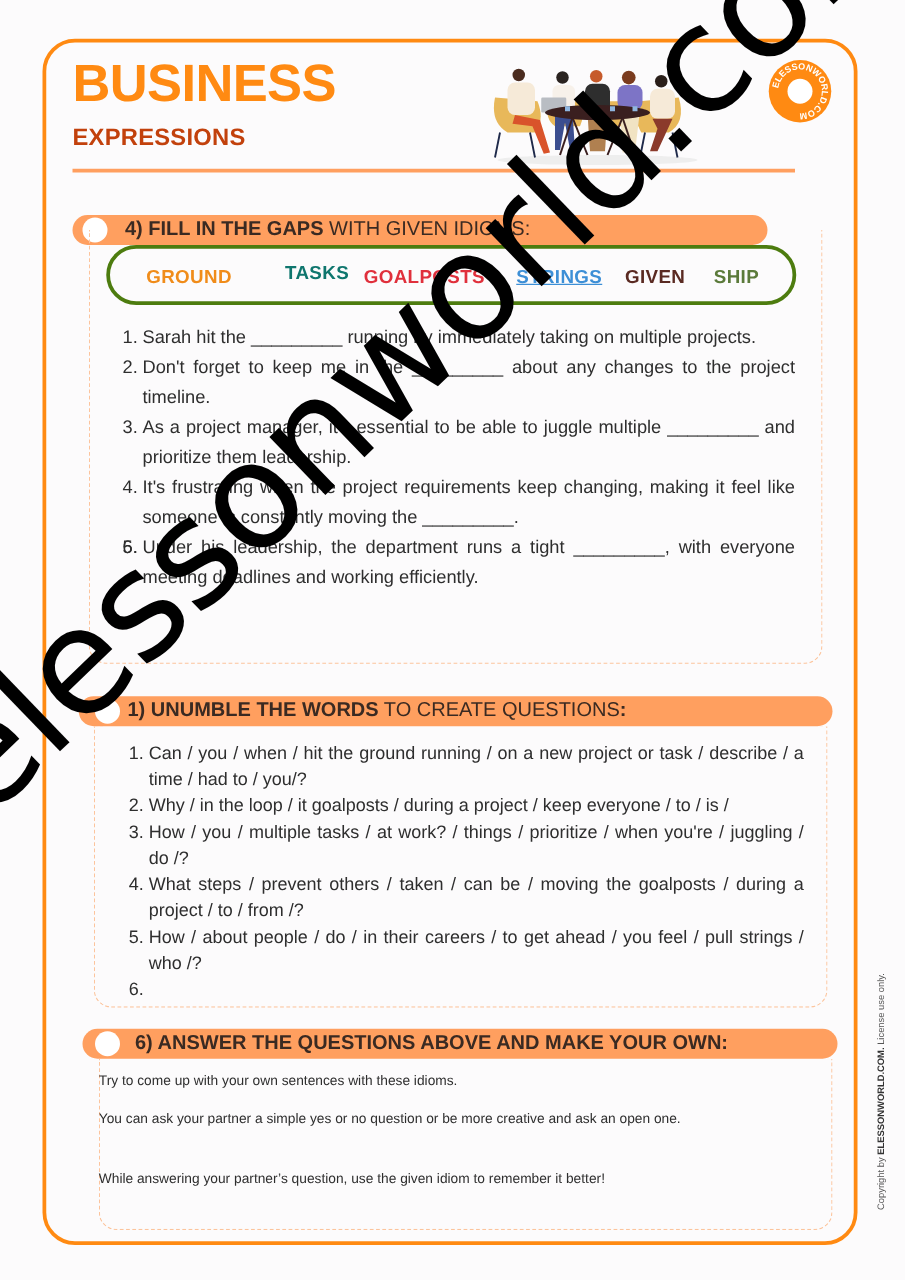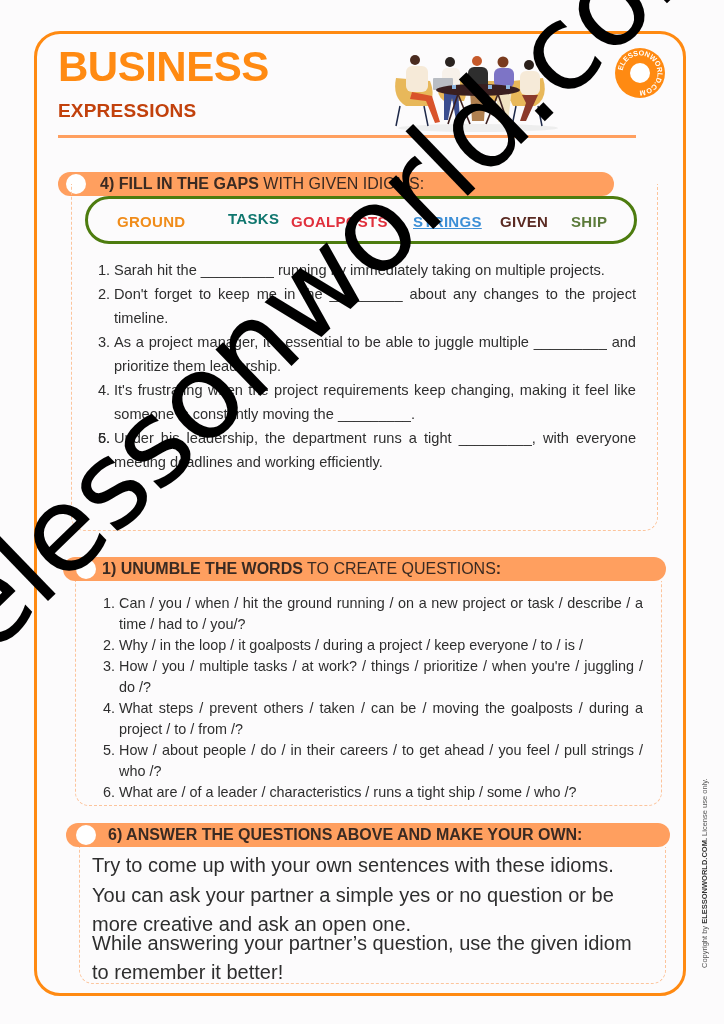--- a/index.html
+++ b/index.html
@@ -44,21 +44,21 @@
   .word-bank {
     position: absolute; left: 85px; top: 196px; width: 552px; height: 48px;
     border: 3px solid #4d7c0f; border-radius: 24px; box-sizing: border-box;
   }
   .word { position: absolute; top: 14px; font-size: 15px; font-weight: bold; letter-spacing: 0.3px; }
 
   .list { position: absolute; margin: 0; padding: 0; list-style: none; font-size: 14.6px; color: #2e2e2e; }
   .list li { position: relative; padding-left: 16px; line-height: 24px; text-align: justify; }
   .list li .num { position: absolute; left: 0; top: 0; }
 
-  .para { position: absolute; left: 92px; font-size: 20px; color: #2e2e2e; line-height: 24px; }
+  .para { position: absolute; left: 79px; font-size: 11px; color: #2e2e2e; line-height: 24px; }
 
   .copyright {
     position: absolute; left: 700px; top: 968px; transform-origin: left top; transform: rotate(-90deg);
     font-size: 7.5px; color: #555; white-space: nowrap;
   }
   .copyright b { color: #333; }
 
   .watermark {
     position: absolute; left: -40px; top: 570px; transform-origin: left center; transform: rotate(-44deg);
     font-size: 118px; font-weight: normal; color: #000; white-space: nowrap; letter-spacing: -1px;
@@ -164,21 +164,21 @@
   </span>
 </div>
 <div class="dashed-box" style="left:75px; top:581px; width:585px; height:224px;"></div>
 
 <ol class="list" style="left:103px; top:593px; width:540px; font-size:14.4px;">
   <li style="line-height:21px"><span class="num">1.</span><span>Can / you / when / hit the ground running / on a new project or task / describe / a time / had to / you/?</span></li>
   <li style="line-height:21px"><span class="num">2.</span><span>Why / in the loop / it goalposts / during a project / keep everyone / to / is /</span></li>
   <li style="line-height:21px"><span class="num">3.</span><span>How / you / multiple tasks / at work? / things / prioritize / when you're / juggling / do /?</span></li>
   <li style="line-height:21px"><span class="num">4.</span><span>What steps / prevent others / taken / can be / moving the goalposts / during a project / to / from /?</span></li>
   <li style="line-height:21px"><span class="num">5.</span><span>How / about people / do / in their careers / to get ahead / you feel / pull strings / who /?</span></li>
-  <li style="line-height:21px"><span class="num">6.</span><span>What are / of a leader / characteristics / runs a tight ship / some / who /?</span></li>
+  <li style="line-height:21px"><span class="num">6.</span></li>
 </ol>
 
 <div class="section-bar" style="left:66px; top:823px; width:604px;">
   <span class="dot" style="margin-left:10px"></span>
   <span class="txt" style="margin-left:12px">
     <b>6) ANSWER THE QUESTIONS ABOVE AND MAKE YOUR OWN:</b>
   </span>
 </div>
 <div class="dashed-box" style="left:79px; top:847px; width:585px; height:136px;"></div>
 

